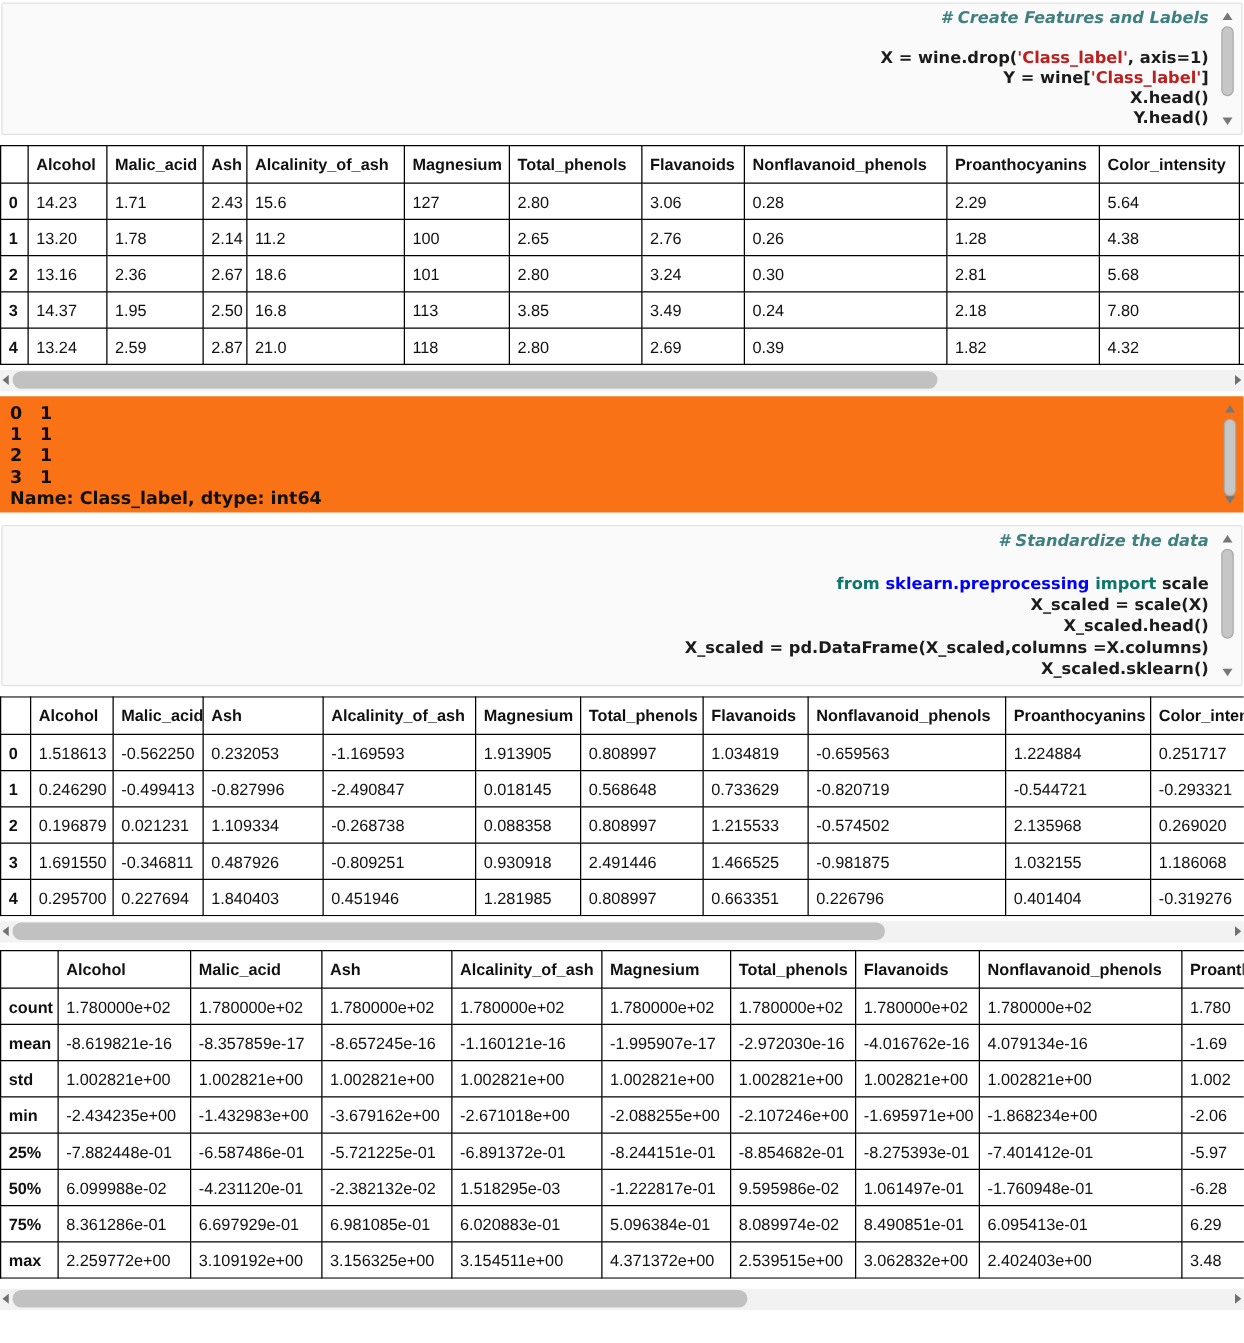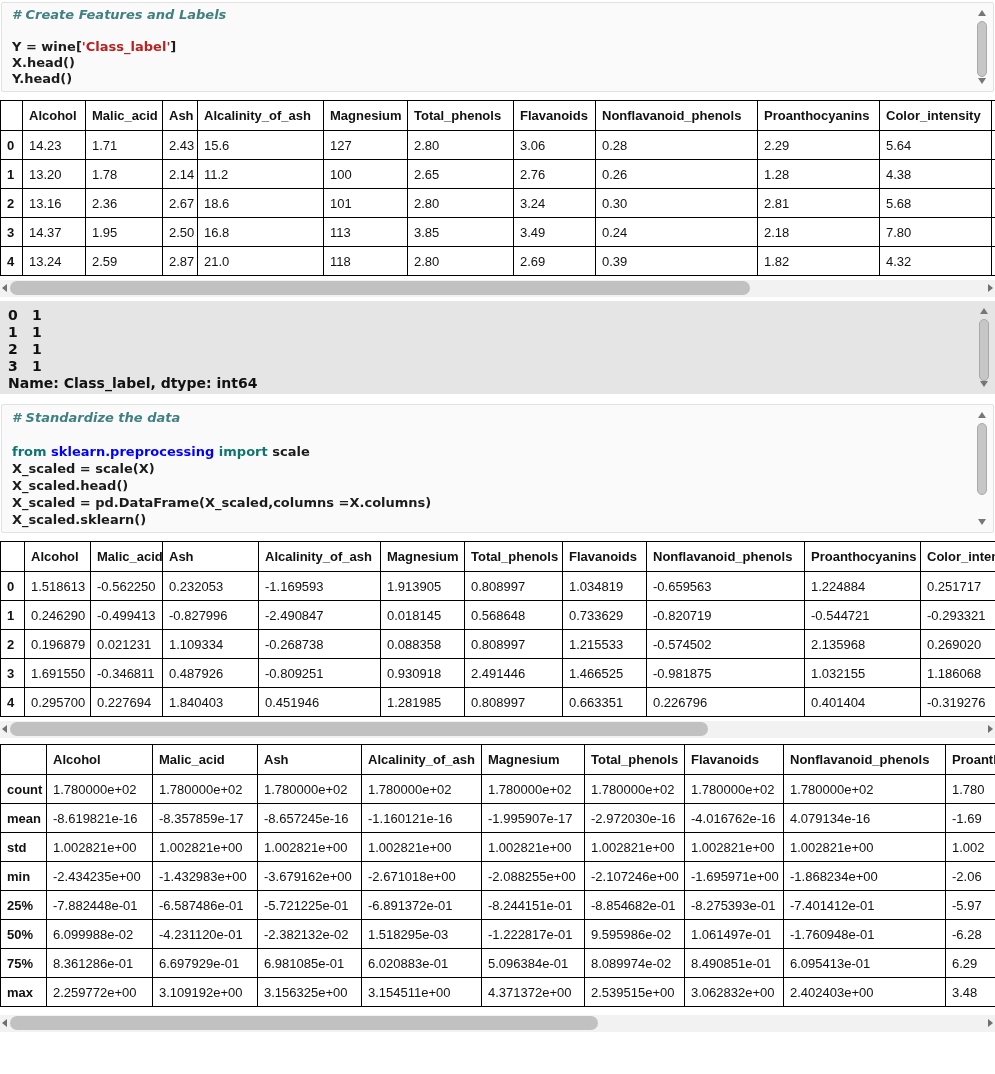--- a/index.html
+++ b/index.html
@@ -9,21 +9,21 @@
     font-family:"Liberation Sans", sans-serif;
   }
   .page { position:relative; width:995px; height:1074px; }
 
   
   .code-panel {
     position:relative; margin:0 1px; background:#fafafa;
     border:1px solid #e2e2e2; border-radius:2px;
     padding:4px 26px 4px 10px;
     font-family:"DejaVu Sans", sans-serif; font-weight:bold;
-    font-size:13px; color:#1c1c1c;
+    font-size:13px; color:#1c1c1c;text-align:right;
   }
   #cell1 { margin-top:2px; }
   #cell1 .code-line { line-height:16px; height:16px; white-space:pre; }
   #cell2 { margin-top:10px; }
   #cell2 .code-line { line-height:17px; height:17px; white-space:pre; }
   .tok-comment { color:#408080; font-style:italic; }
   .tok-string  { color:#BA2121; }
   .tok-keyword { color:#0f766e; }
   .tok-module  { color:#0000FF; }
   .tok-plain   { color:#1c1c1c; }
@@ -47,21 +47,21 @@
     border-top:4px solid transparent; border-bottom:4px solid transparent; }
   .hs-arrow.left::after  { left:2px;  border-right:5px solid #707070; }
   .hs-arrow.right::after { right:2px; border-left:5px solid #707070; }
   .hs-thumb { position:absolute; top:1px; height:14px;
     background:#c1c1c1; border-radius:7px; }
   #hs1 { margin-top:4px; } #hs2 { margin-top:4px; } #hs3 { margin-top:8px; }
 
   
   .series-panel {
     position:relative; margin-top:4px; padding:6px 26px 2px 8px;
-    background:#e5e5e5; font-family:"DejaVu Sans", sans-serif;
+    background:#f97316; font-family:"DejaVu Sans", sans-serif;
     font-weight:bold; font-size:14px; color:#111;
   }
   .series-line { line-height:17px; height:17px; }
   .s-idx { display:inline-block; min-width:24px; }
   .series-footer { line-height:17px; height:17px; }
 
   
   .table-wrap { width:995px; overflow:hidden; }
   #wrap1 { margin-top:8px; } #wrap2 { margin-top:8px; } #wrap3 { margin-top:6px; }
   table.df { border-collapse:collapse; table-layout:fixed;
@@ -76,20 +76,21 @@
 </style>
 </head>
 <body>
 
 <div class="page">
 
   <div class="code-panel" id="cell1">
     <div class="code-content">
         <div class="code-line"><span class="tok-comment"># Create Features and Labels</span></div>
         <div class="code-line">&nbsp;</div>
+        <div class="code-line"><span class="tok-plain">X = wine.drop(</span><span class="tok-string">'Class_label'</span><span class="tok-plain">, axis=1)</span></div>
         <div class="code-line"><span class="tok-plain">Y = wine[</span><span class="tok-string">'Class_label'</span><span class="tok-plain">]</span></div>
         <div class="code-line"><span class="tok-plain">X.head()</span></div>
         <div class="code-line"><span class="tok-plain">Y.head()</span></div>
       </div>
     <div class="vscroll">
       <div class="vs-arrow up"></div>
       <div class="vs-thumb" style="top:14px;height:56px;"></div>
       <div class="vs-arrow down"></div>
     </div>
   </div>

